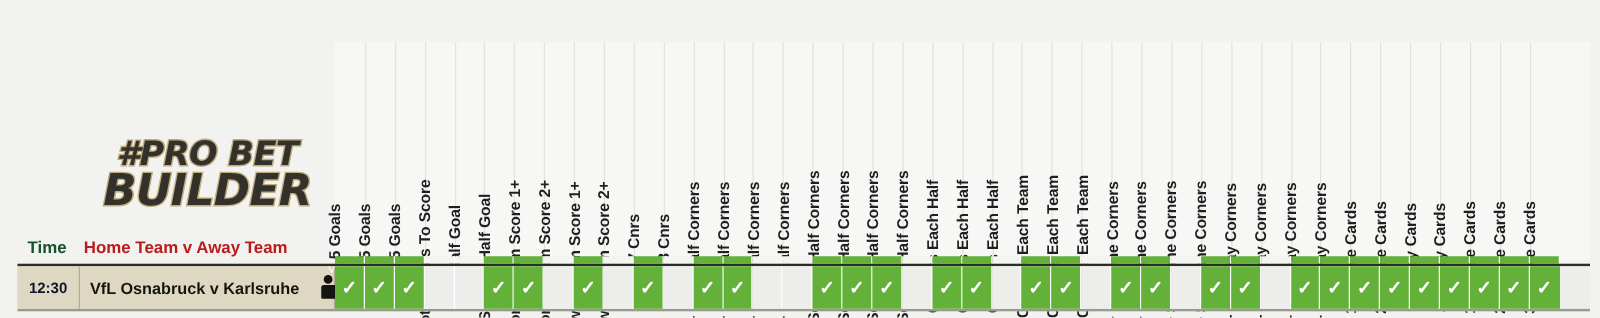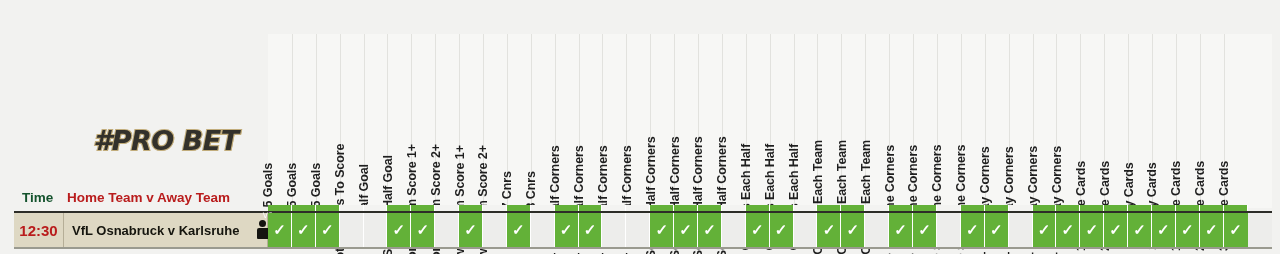--- a/index.html
+++ b/index.html
@@ -85,21 +85,21 @@
     left: 14px; top: 211px;
     width: 1258px; height: 38px;
     display: flex;
     border-top: 2px solid #2d2d28;
     border-bottom: 2px solid #9a9a8f;
     background: #ded8c3;
   }
   #cell-time {
     width: 50px;
     display: flex; align-items: center; justify-content: center;
-    font-size: 15px; font-weight: bold; color: #b91c1c;
+    font-size: 12px; font-weight: bold; color: #0f172a;
     background: #ded8c3;
     border-right: 1px solid #b5ae97;
   }
   #cell-match {
     width: 204px;
     display: flex; align-items: center;
     padding-left: 8px;
     gap: 18px;
     background: #ded8c3;
     border-right: 1px solid #b5ae97;
@@ -166,20 +166,21 @@
   .strip-cell.on  { background: #63b138; }
   .strip-cell.off { background: #f3f3f1; }
 </style>
 </head>
 <body>
 
 <div id="app">
 
   <div id="logo-block">
     <div class="logo-line logo-line-1">#PRO BET</div>
+    <div class="logo-line logo-line-2">BUILDER</div>
   </div>
 
   <div id="label-time">Time</div>
   <div id="label-match">Home Team v Away Team</div>
 
   <div id="col-headers">
       <div class="col-head">
         <span class="vtext">Over 0.5 Goals</span>
       </div>
       <div class="col-head">

